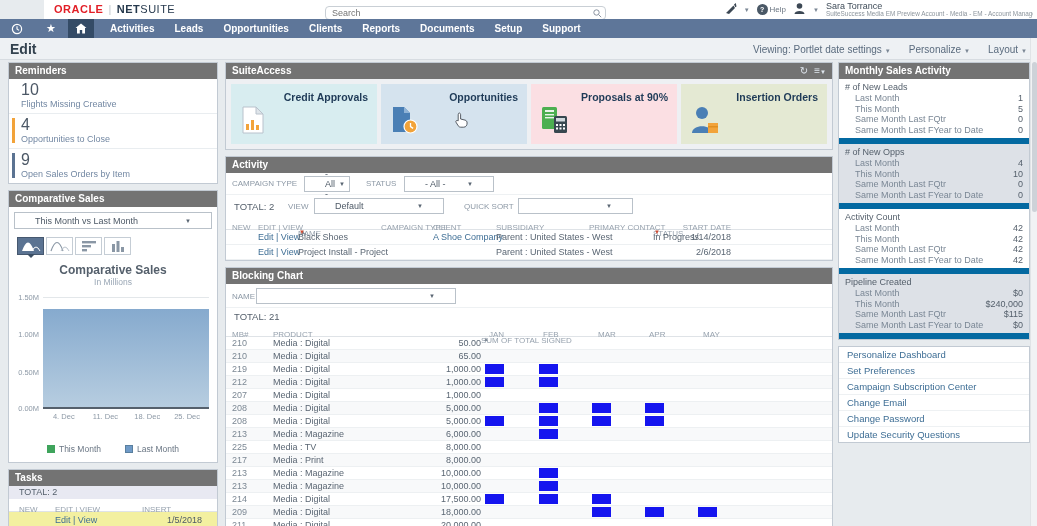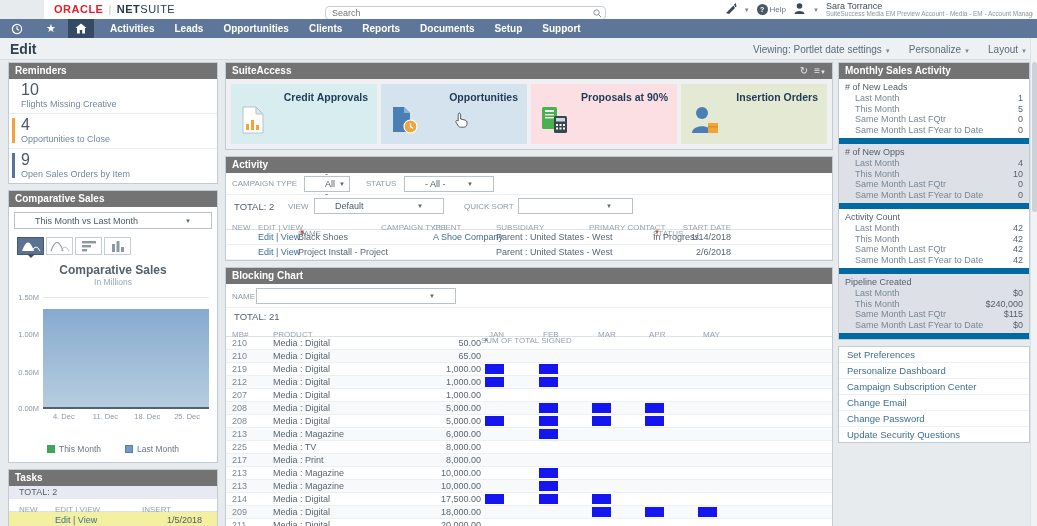--- a/index.html
+++ b/index.html
@@ -678,22 +678,22 @@
             <span class="ms-val">$115</span>
           </div>
         <div class="ms-row">
             <span>Same Month Last FYear to Date</span>
             <span class="ms-val">$0</span>
           </div>
       </div>
     </div>
 
     <div class="portlet">
+      <div class="set-link">Personalize Dashboard</div>
       <div class="set-link">Set Preferences</div>
-      <div class="set-link">Personalize Dashboard</div>
       <div class="set-link">Campaign Subscription Center</div>
       <div class="set-link">Change Email</div>
       <div class="set-link">Change Password</div>
       <div class="set-link">Update Security Questions</div>
     </div>
   </div>
 </div>
 
 <div class="scrollbar">
   <div class="scroll-thumb"></div>

